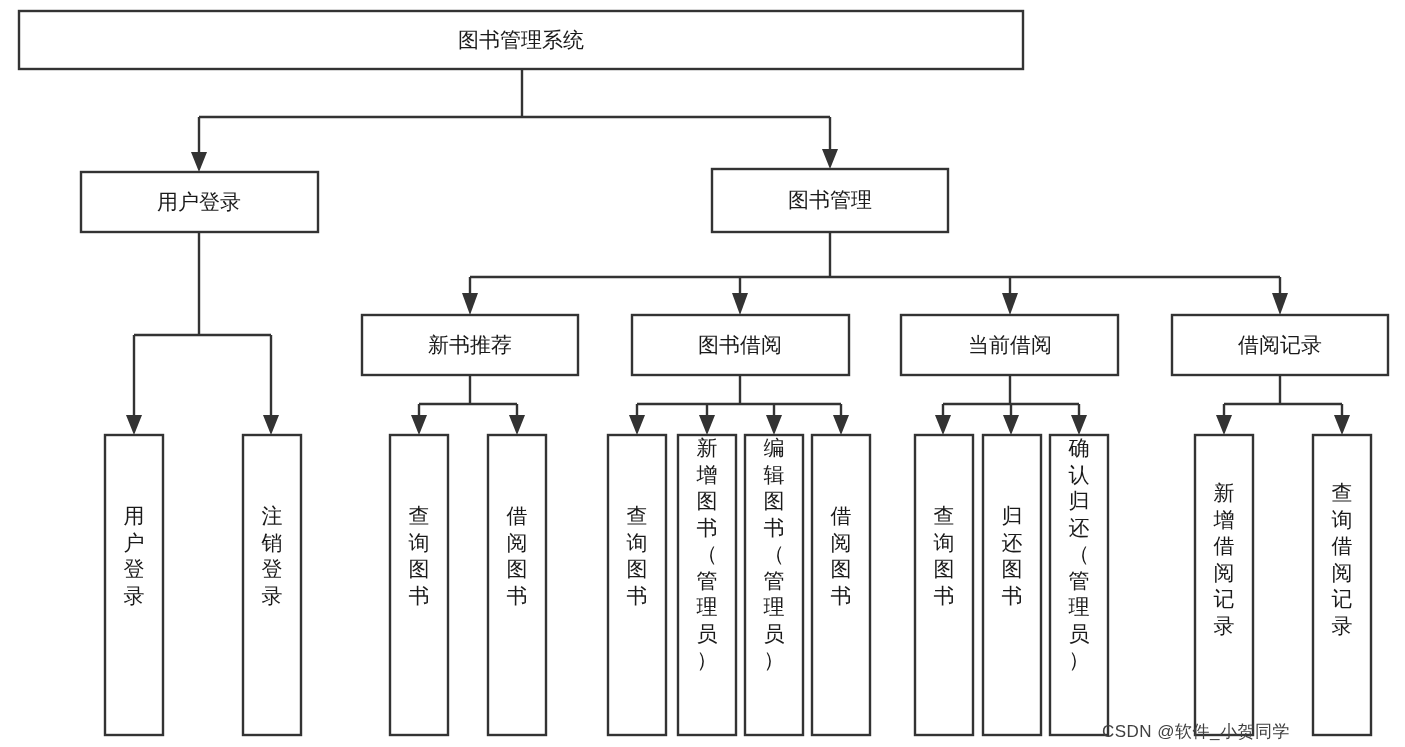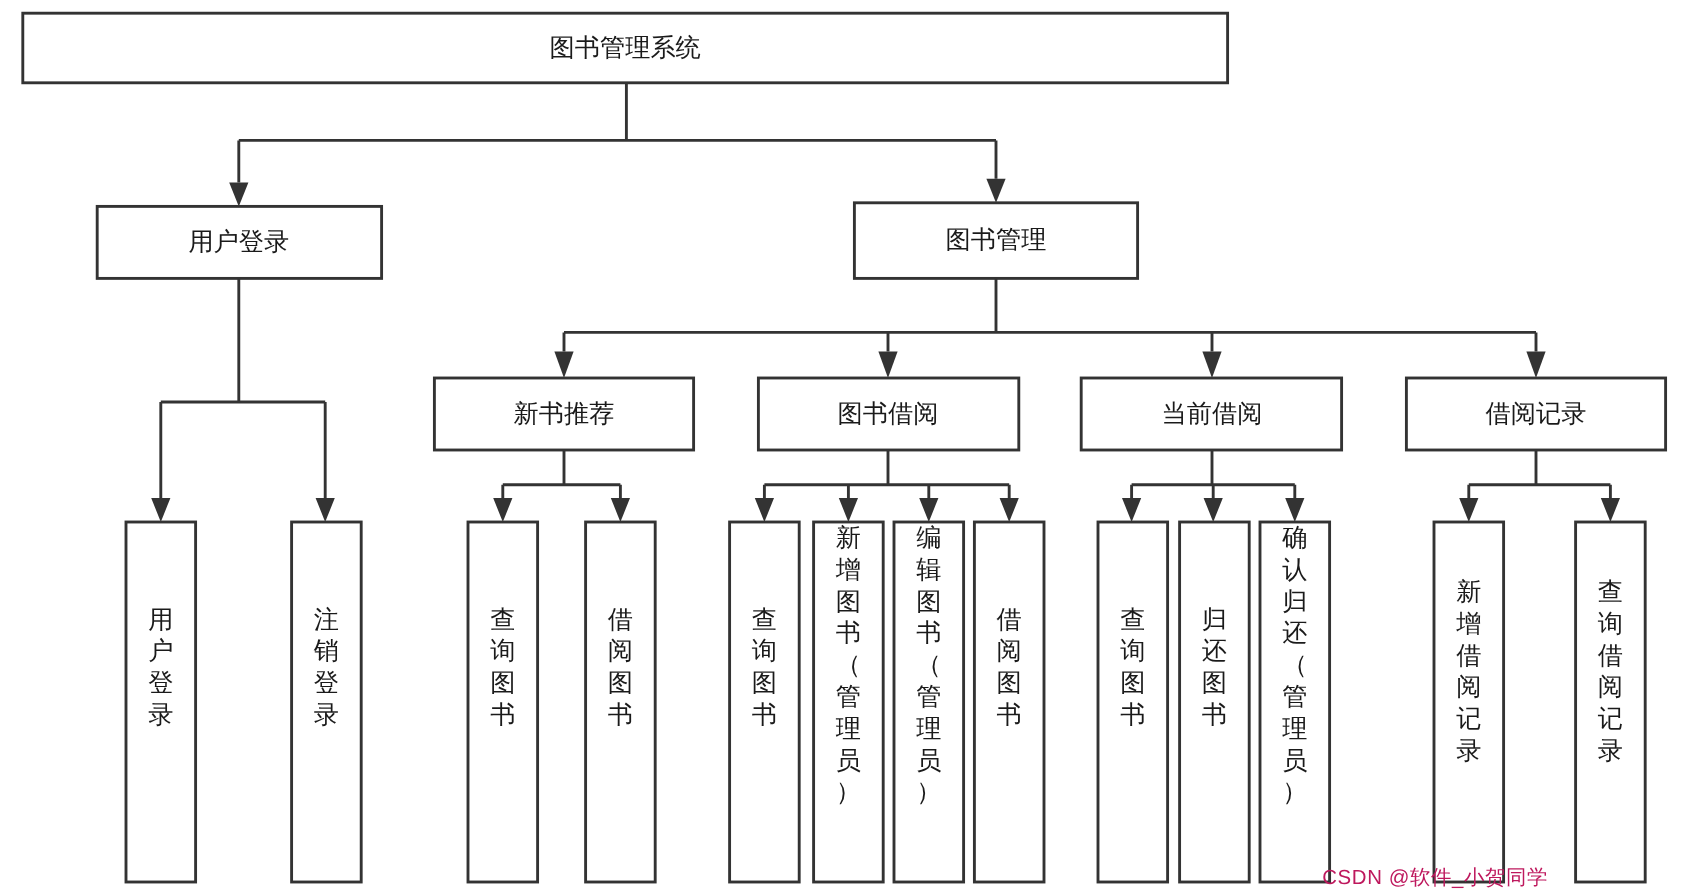--- a/index.html
+++ b/index.html
@@ -54,21 +54,21 @@
   .arrow-head {
     fill: #333333;
     stroke: none;
   }
   .watermark {
     position: absolute;
     right: 8px;
     bottom: 4px;
     font-family: "Liberation Sans", "DejaVu Sans", sans-serif;
     font-size: 17px;
-    color: #be185d;
+    color: #404040;
     letter-spacing: 0.5px;
     white-space: nowrap;
     user-select: none;
   }
 </style>
 </head>
 <body>
 
 <div id="diagram-root">
 

